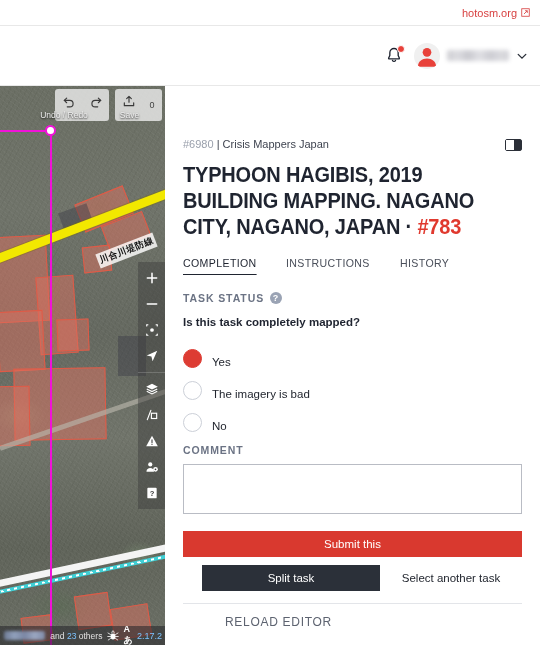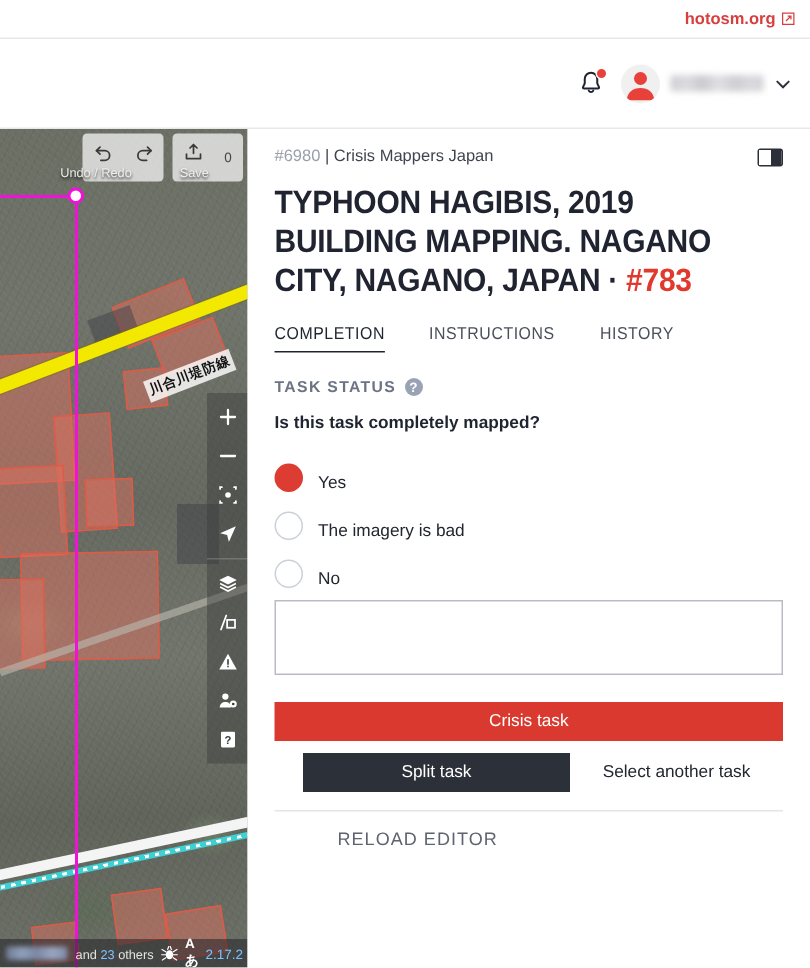--- a/index.html
+++ b/index.html
@@ -13,21 +13,21 @@
   
   .topbar {
     height: 26px;
     border-bottom: 1px solid #e8e8e8;
     display: flex; align-items: center; justify-content: flex-end;
     padding-right: 10px;
     background: #fff;
   }
   .topbar-link {
     font-size: 11px; color: #d73f3f; text-decoration: none;
-    display: flex; align-items: center; gap: 4px; font-weight: bold;
+    display: flex; align-items: center; gap: 4px;
   }
   .ext-icon { width: 9px; height: 9px; display:block; }
 
   
   .header {
     height: 60px;
     background: #fff;
     border-bottom: 1px solid #e8e8e8;
     display: flex; align-items: center; justify-content: flex-end;
     padding-right: 12px; gap: 10px;
@@ -181,21 +181,21 @@
   .id-bottom-right { margin-left:auto; display:flex; align-items:center; gap:4px; padding-right:3px; }
   .id-bug svg { width:12px; height:11px; display:block; }
   .id-lang { font-size:9px; color:#fff; font-weight:600; }
   .id-ver { font-size:9px; color:#7cc3ff; }
 
   
   .task-pane {
     flex:1; height:559px; background:#fff; overflow:hidden;
     padding: 12px 18px 0 18px; position:relative;
   }
-  .crumb-row { display:flex; align-items:flex-start; justify-content:space-between; }
+  .crumb-row { display:flex; align-items:flex-start; justify-content:space-between;margin-top:40px; }
   .crumb { font-size:11px; color:#3f4450; }
   .crumb .pid { color:#9aa0ac; }
   .layout-toggle {
     width:17px; height:12px; border:1.6px solid #2b2f38; border-radius:2px;
     display:flex; cursor:pointer; margin-top:1px;
   }
   .layout-toggle .lt-l { flex:1; background:#fff; }
   .layout-toggle .lt-r { flex:1; background:#2b2f38; }
 
   .title {
@@ -486,23 +486,24 @@
       <label class="radio-row">
         <span class="radio"></span>
         <span class="radio-lbl">The imagery is bad</span>
       </label>
       <label class="radio-row">
         <span class="radio"></span>
         <span class="radio-lbl">No</span>
       </label>
     </div>
 
+    <div class="cmt-label">COMMENT</div>
     <textarea class="cmt-box" placeholder="" style=""></textarea>
 
-    <button class="btn-submit">Crisis task</button>
+    <button class="btn-submit">Submit this</button>
 
     <div class="btn-row">
       <button class="btn-split">Split task</button>
       <button class="btn-select">Select another task</button>
     </div>
 
     <div class="divider"></div>
     <div class="reload">RELOAD EDITOR</div>
   </div>
 </div>

